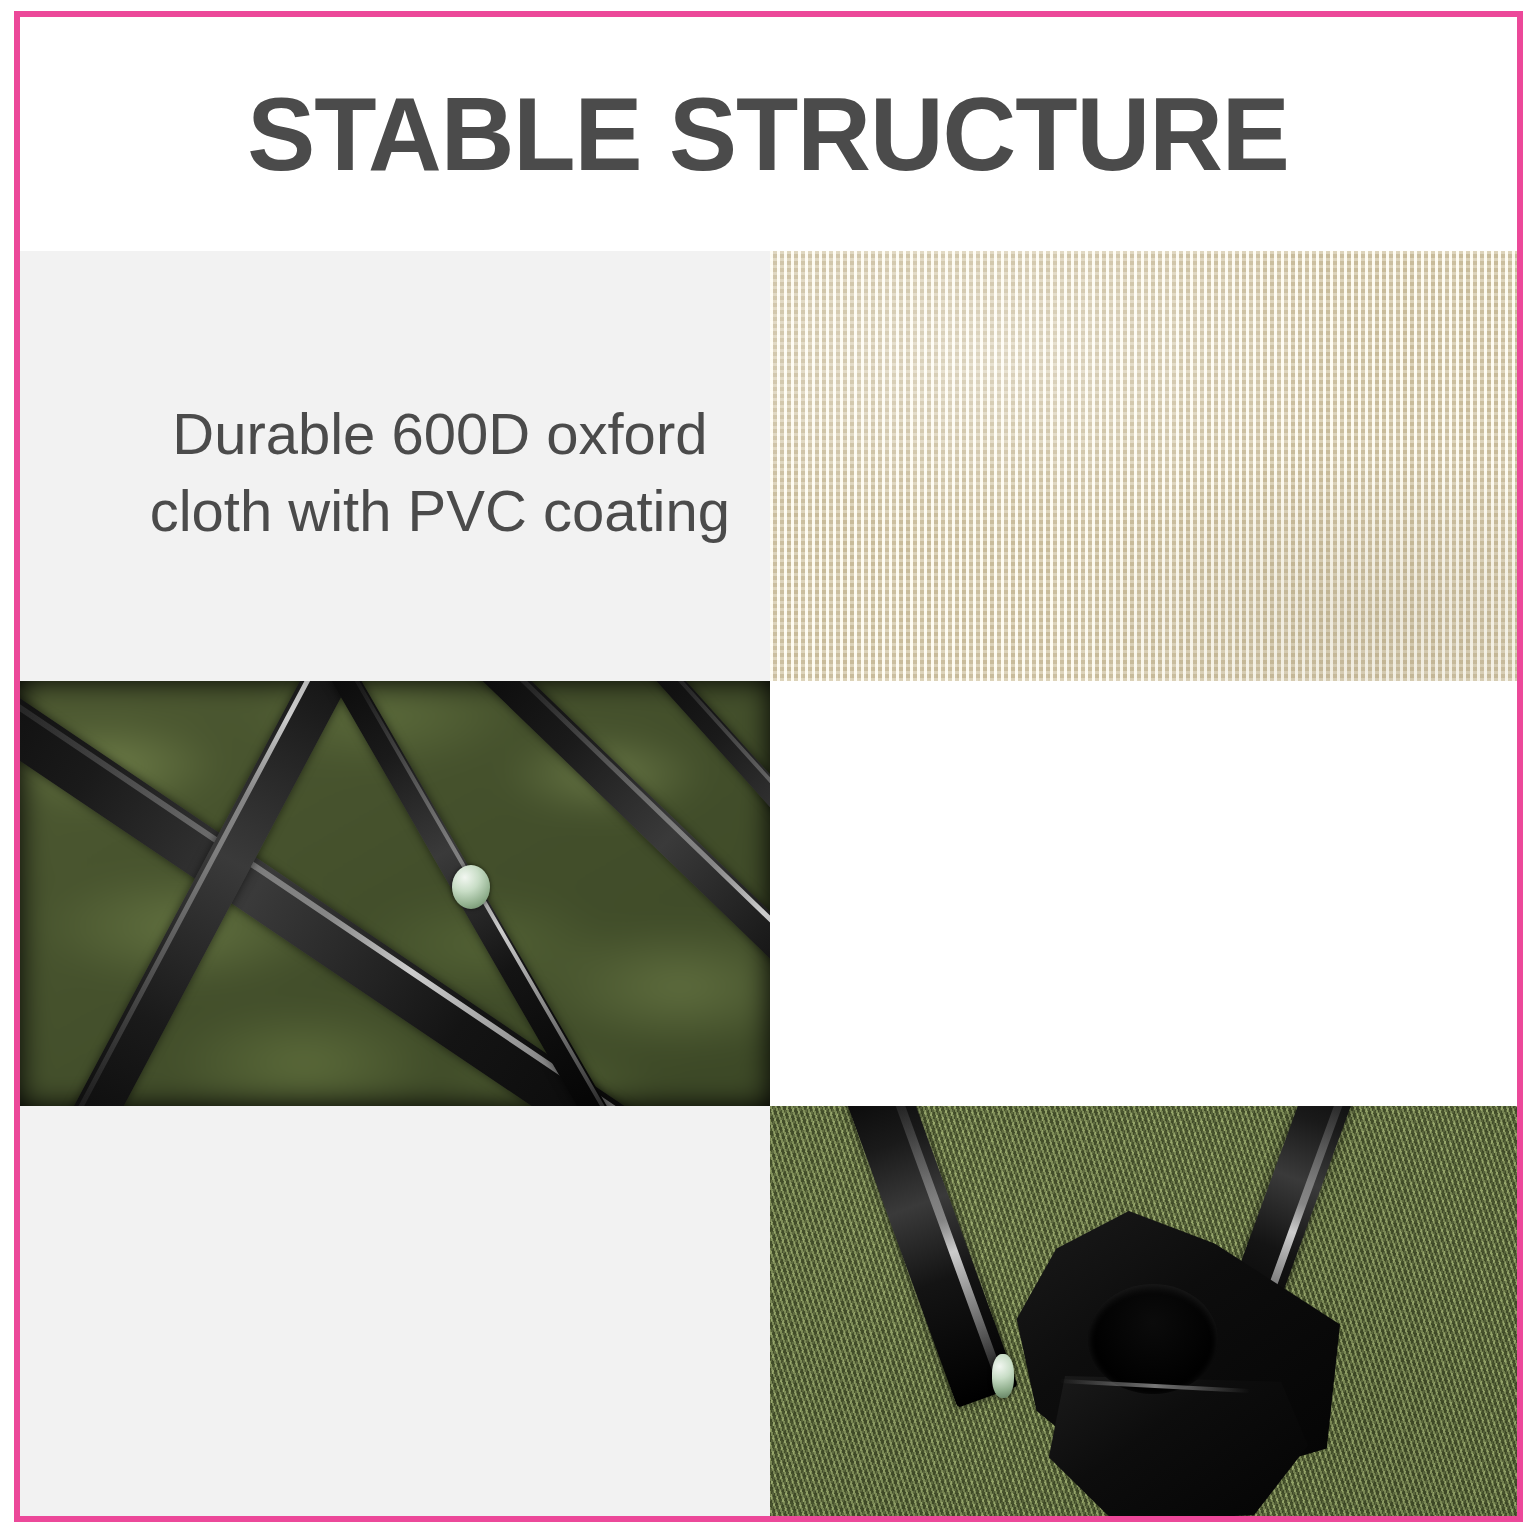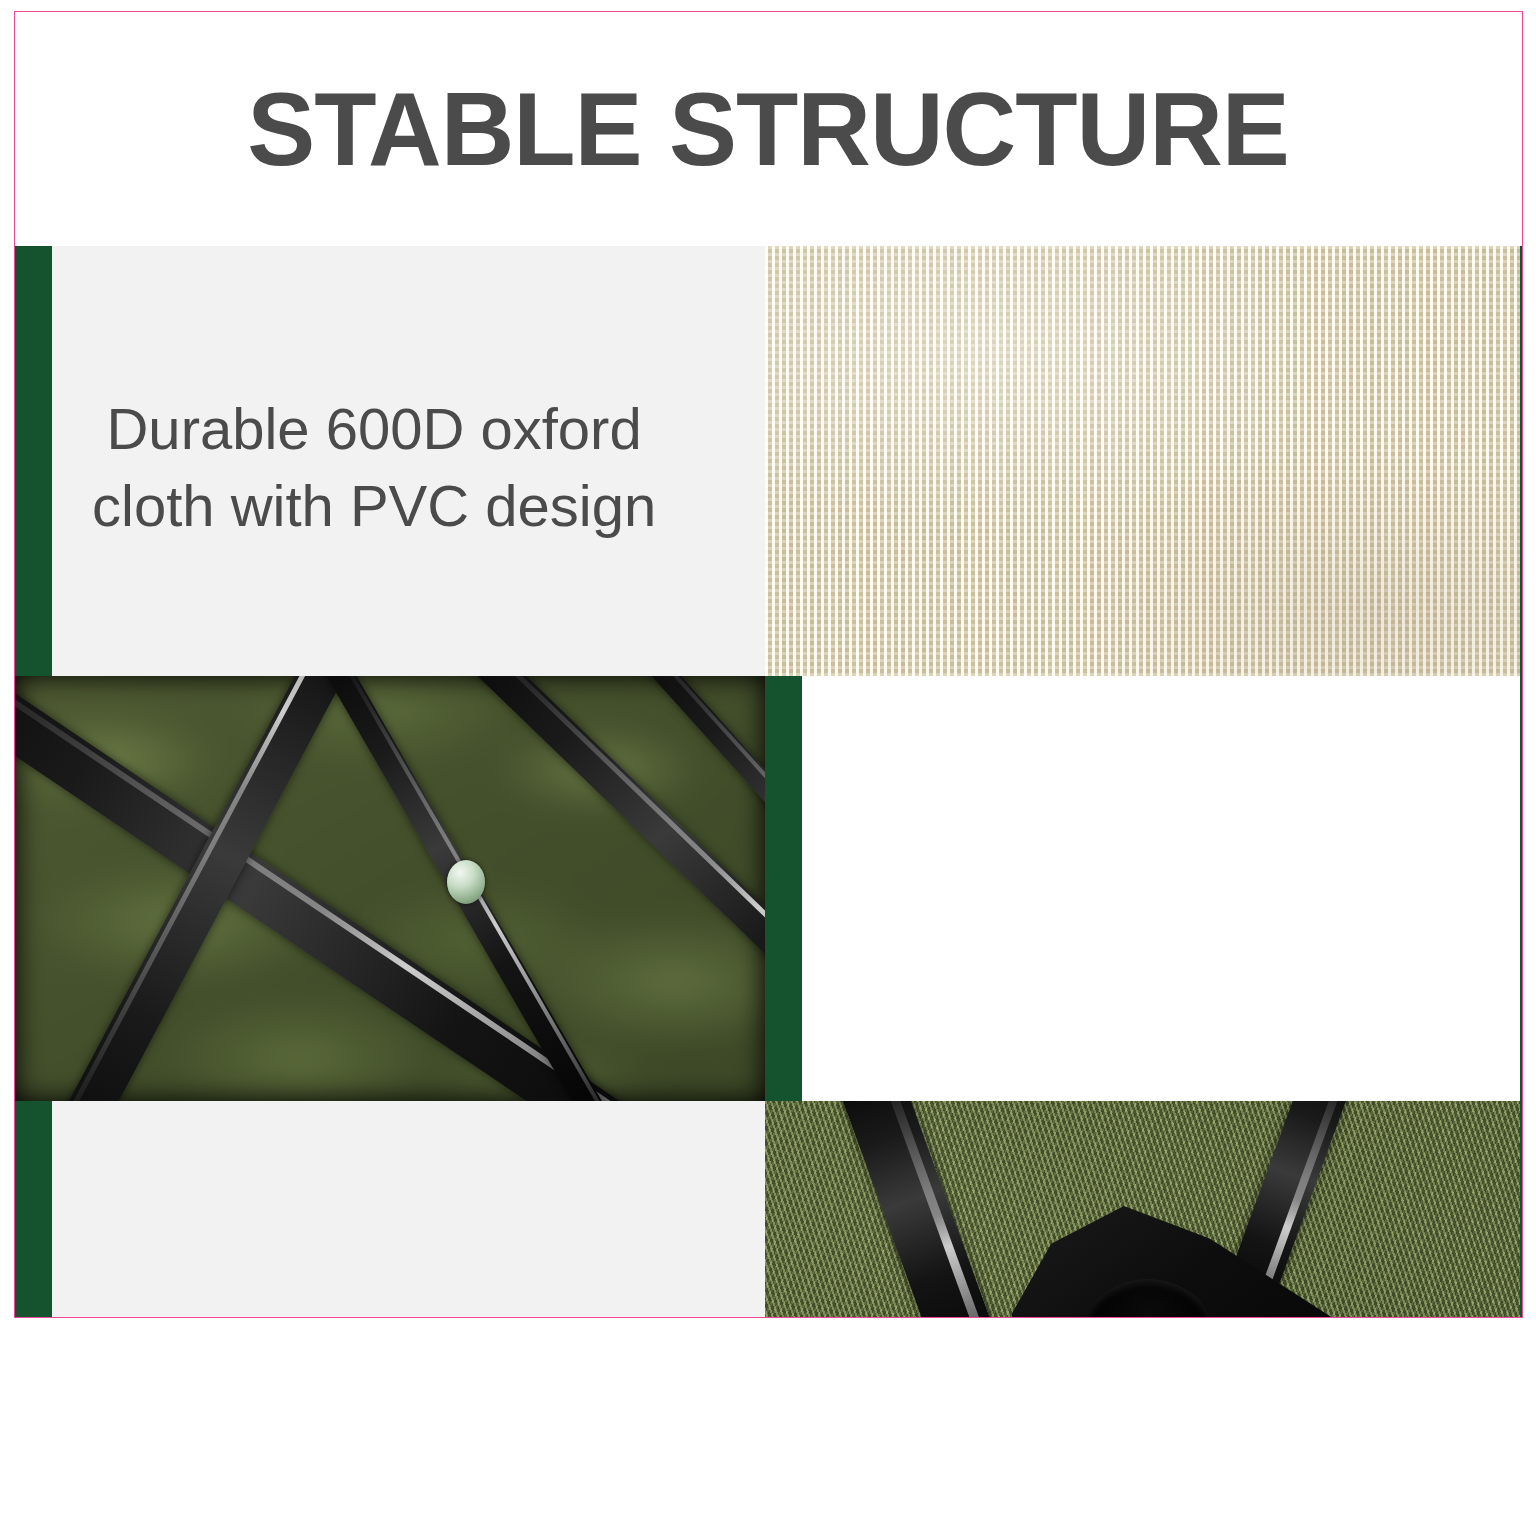--- a/index.html
+++ b/index.html
@@ -12,24 +12,24 @@
     height: 1536px;
     font-family: "Liberation Sans", sans-serif;
     overflow: hidden;
   }
 
   #frame {
     position: absolute;
     left: 14px;
     top: 11px;
     width: 1509px;
-    height: 1307px;
-    border: 1px solid #ec4899;
+    height: 1511px;
+    border: 6px solid #ec4899;
     box-sizing: border-box;
-    background: #14532d;
+    background: #fde047;
     overflow: hidden;
   }
 
   
   #header {
     position: absolute;
     left: 0;
     top: 0;
     width: 100%;
     height: 234px;
@@ -58,26 +58,25 @@
     display: grid;
     grid-template-columns: 750px 755px;
     grid-template-rows: 430px 425px 422px;
   }
   .cell { position: relative; overflow: hidden; }
 
   
   .text-panel {
     display: flex;
     flex-direction: column;
-    align-items: flex-start;
+    align-items: flex-end;
     justify-content: center;
     text-align: center;
     padding: 0 40px;
     box-sizing: border-box;
-    margin-left: 37px;
   }
   .panel-gray { background: #f2f2f2; }
   .panel-white { background: #ffffff; }
   .caption-line {
     font-size: 58px;
     color: #4b4b4b;
     line-height: 1.33;
     white-space: nowrap;
   }
   .cap-block { transform: translateY(6px); }
@@ -192,21 +191,21 @@
 
   <div id="header">
     <div id="page-title">STABLE STRUCTURE</div>
   </div>
 
   <div id="grid">
 
     <div class="cell text-panel panel-gray">
       <div class="cap-block">
         <div class="caption-line">Durable 600D oxford</div>
-        <div class="caption-line">cloth with PVC design</div>
+        <div class="caption-line">cloth with PVC coating</div>
       </div>
     </div>
 
     <div class="cell fabric"></div>
 
     <div class="cell photo">
       <div class="grass-blur"></div>
 
       <div class="tube" style="left:-70px; top:-30px; width:1020px; height:52px; transform-origin:0 0; transform:rotate(34deg);">
         <div class="tube-hl" style="left:0; top:5px; width:100%; height:6px;"></div>

